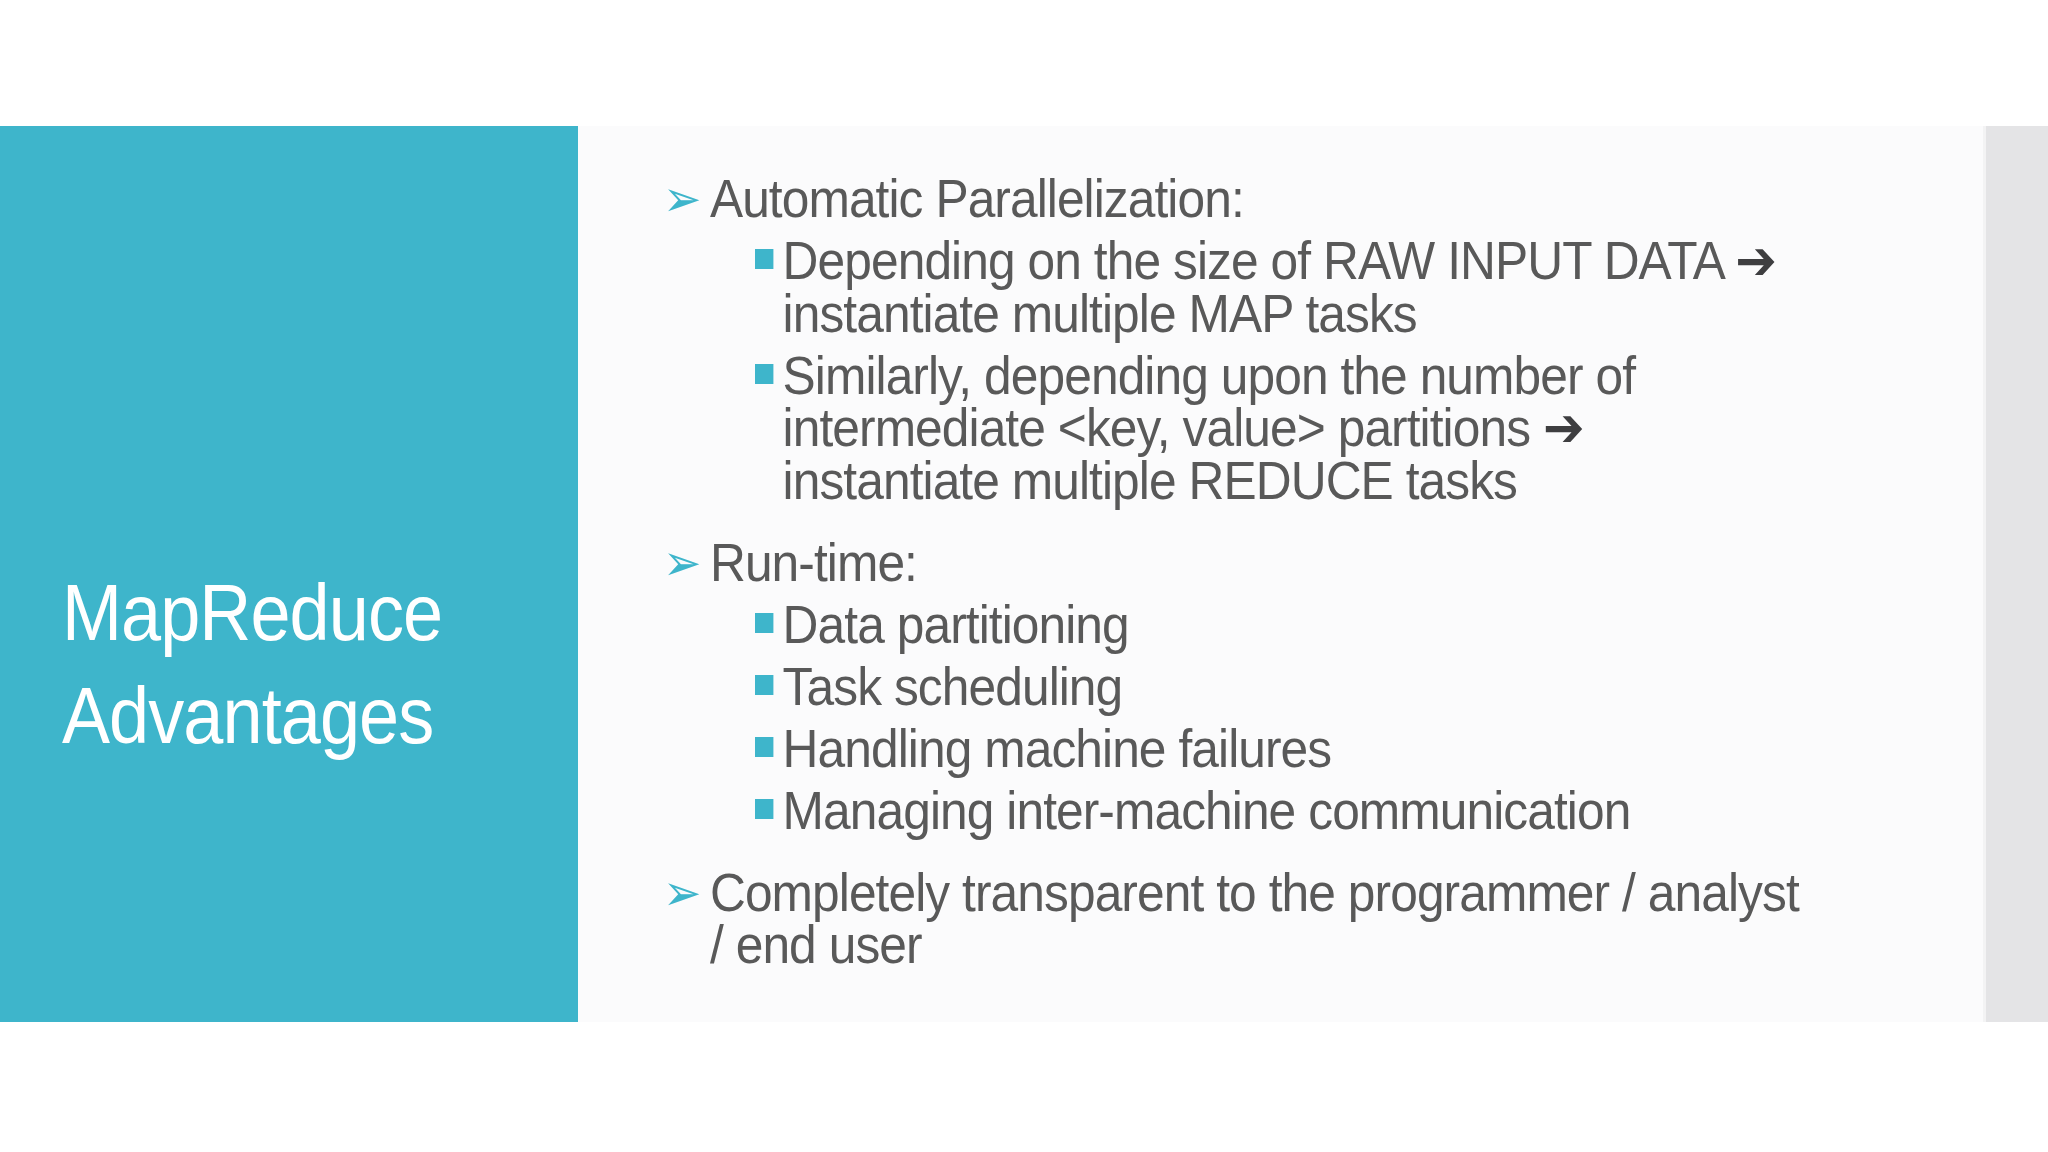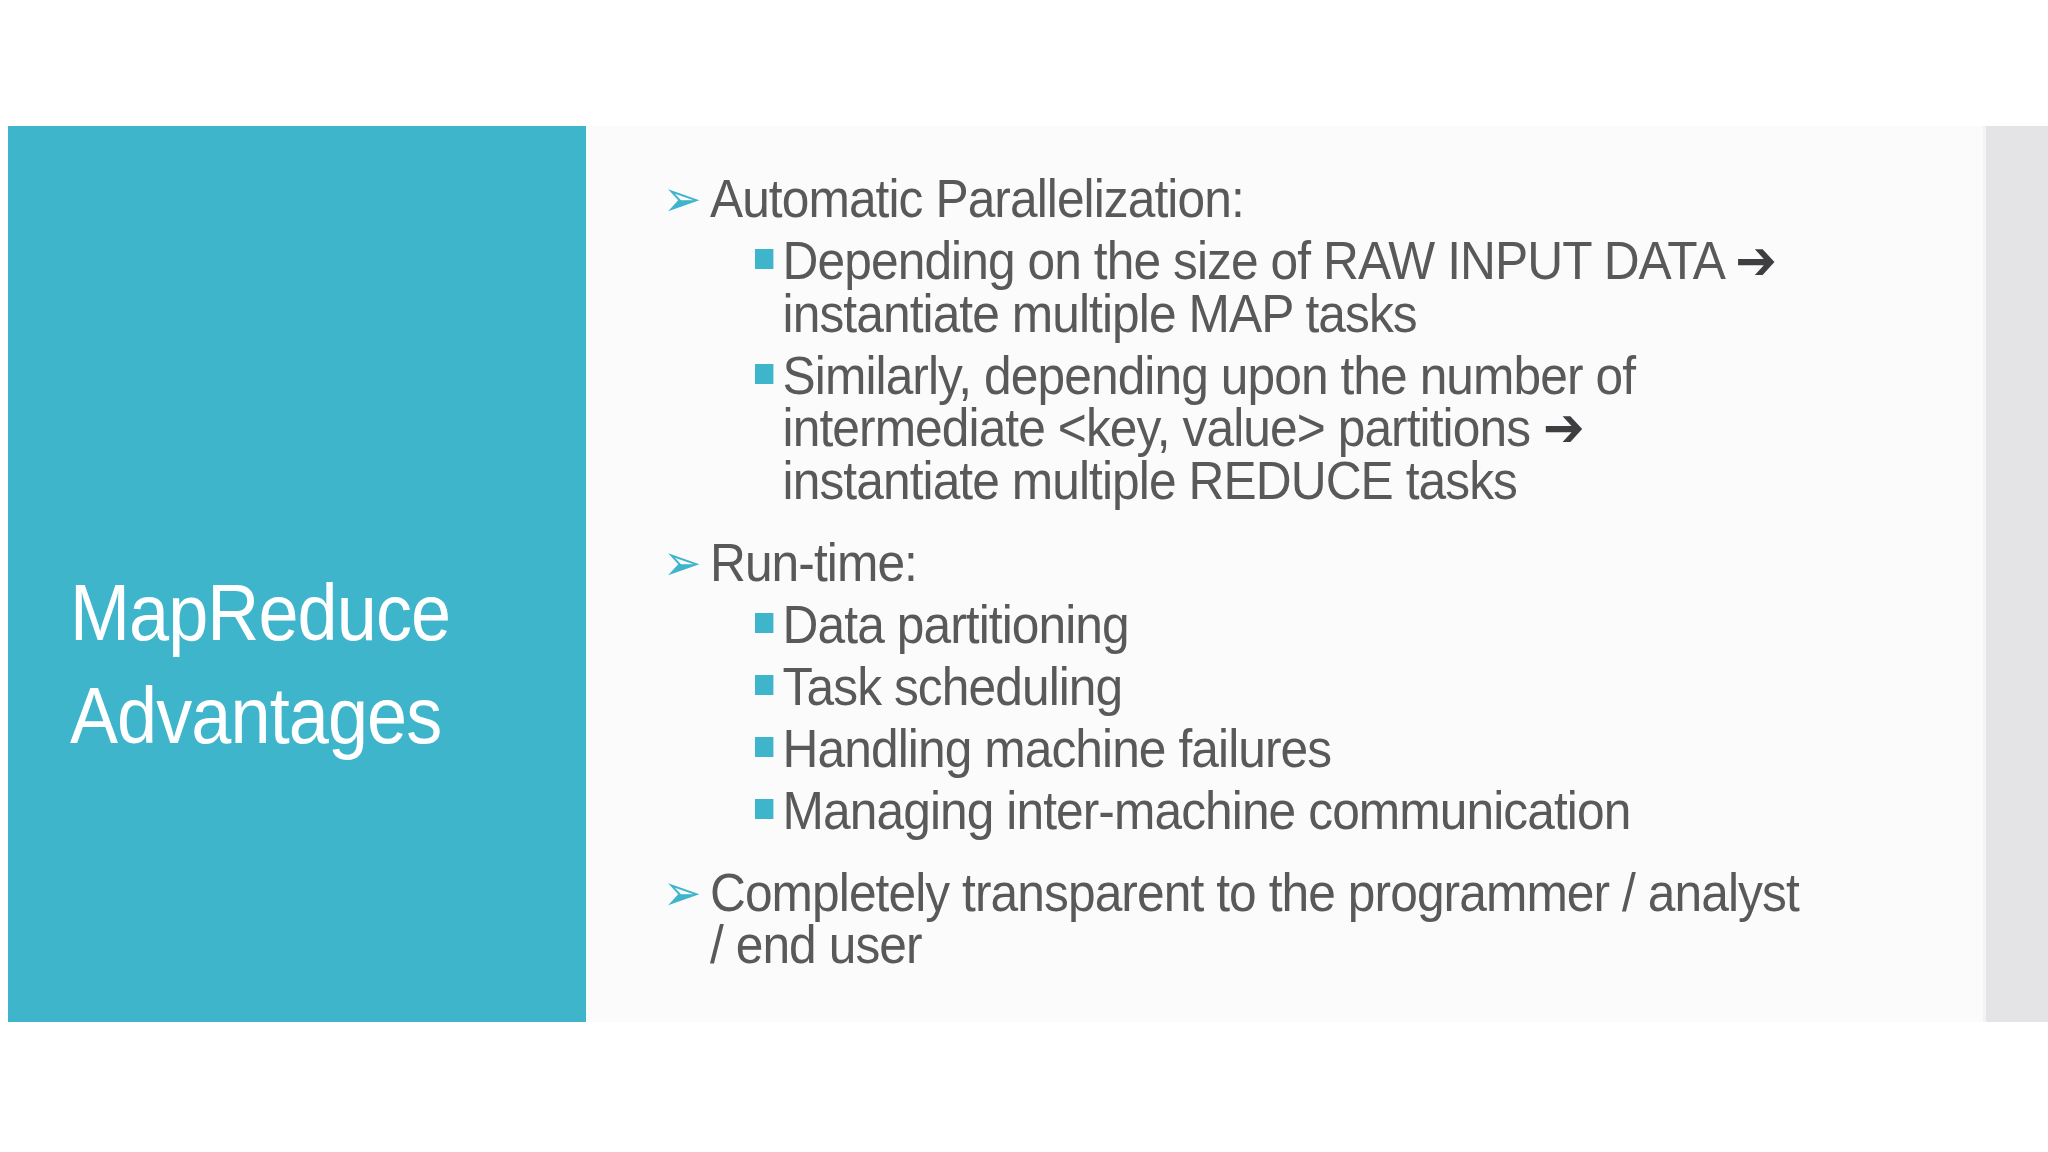--- a/index.html
+++ b/index.html
@@ -14,21 +14,21 @@
   body{
     width:2048px;height:1152px;position:relative;overflow:hidden;
     background:#FFFFFF;
     font-family:"Liberation Sans",sans-serif;
   }
   .slide-band{
     position:absolute;left:578px;top:126px;width:1405px;height:896px;
     background:var(--band);
   }
   .title-panel{
-    position:absolute;left:8px;top:126px;width:578px;height:896px;
+    position:absolute;left:0;top:126px;width:578px;height:896px;
     background:var(--teal);
   }
   .title-text{
     position:absolute;left:62px;top:435px;
     color:var(--title-white);
     font-size:80px;line-height:103px;letter-spacing:-1px;
     transform:scaleX(0.90);transform-origin:0 0;
     white-space:nowrap;
   }
   .right-strip{

